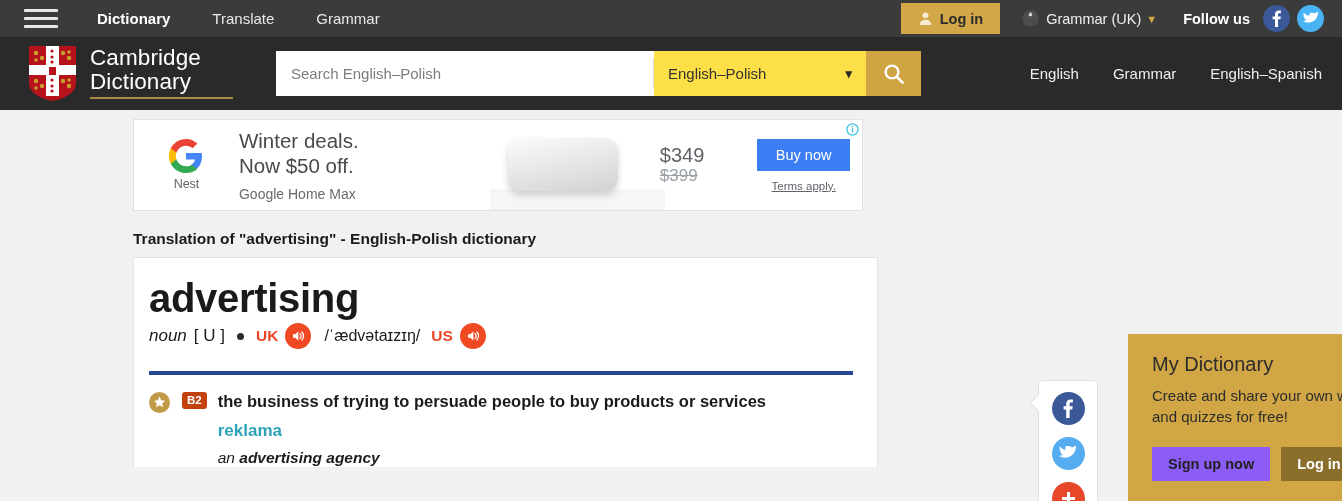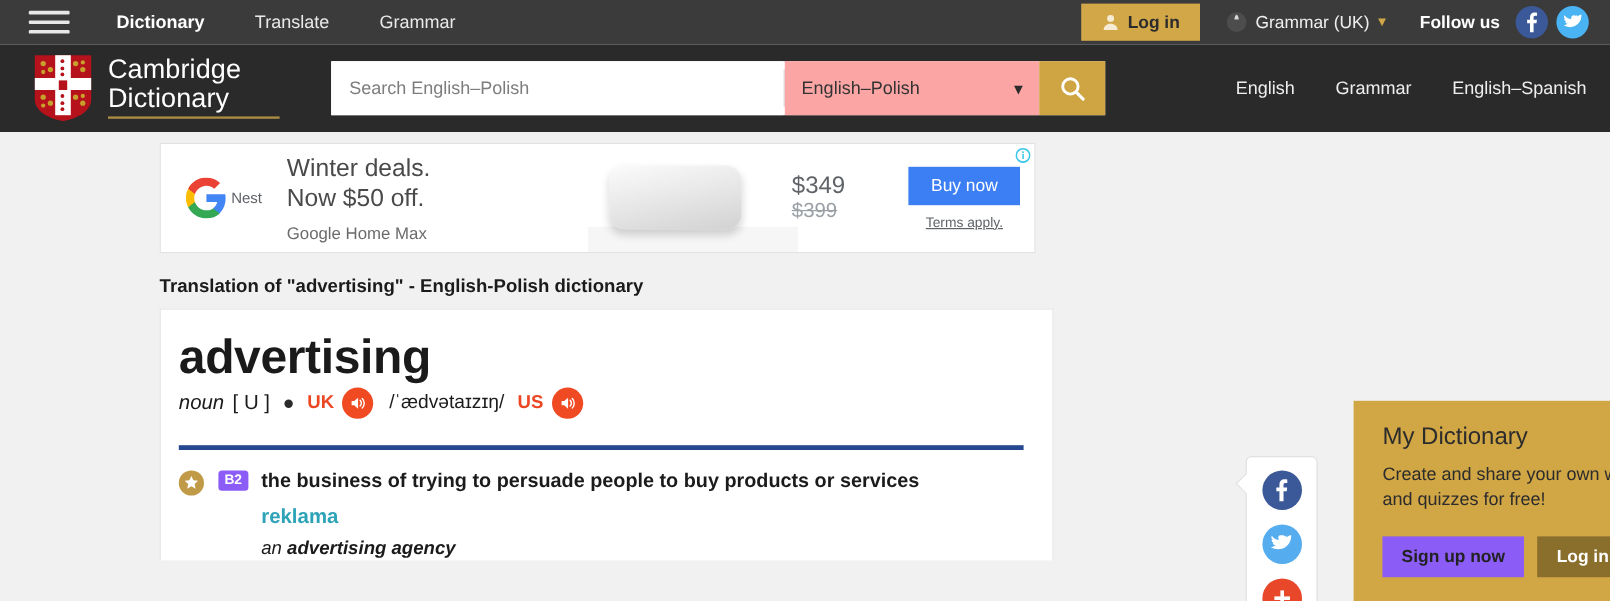--- a/index.html
+++ b/index.html
@@ -91,21 +91,21 @@
   .searchwrap input {
     border: none; outline: none; flex: 1;
     font-size: 15px; padding: 0 15px;
     color: #333; font-family: "Liberation Sans", sans-serif;
   }
   .searchwrap input::placeholder { color: #7d7d7d; }
   .divider-v { width: 1px; background: #d8d8d8; margin: 7px 0; }
   .dictsel {
     width: 212px; display: flex; align-items: center; justify-content: space-between;
     padding: 0 14px 0 14px; font-size: 15px; color: #333; cursor: pointer;
-    background: #fca5a5;
+    background: #fde047;
   }
   .dictsel .chev2 { font-size: 13px; color: #2b2b2b; font-weight: bold; }
   .searchbtn {
     width: 55px; background: #cfa544;
     display: flex; align-items: center; justify-content: center;
     cursor: pointer; border: none;
   }
   .searchbtn svg { display: block; }
 
   .headerlinks {
@@ -124,21 +124,21 @@
 
   
   .adwrap { padding-top: 9px; position: relative; width: 730px; }
   .adbox {
     width: 730px; height: 92px; background: #ffffff;
     border: 1px solid #e2e2e2;
     display: flex; align-items: center;
     position: relative; overflow: hidden;
   }
   .ad-brand {
-    width: 108px; display: flex; 
+    width: 108px; display: flex; flex-direction: column;
     align-items: center; justify-content: center; gap: 4px;
   }
   .g-logo { width: 34px; height: 34px; display: block; }
   .ad-brand .nest { font-size: 12.5px; color: #5f6368; }
   .ad-copy { width: 258px; }
   .ad-copy .h1 { font-size: 20.5px; color: #4a4a4a; line-height: 25px; }
   .ad-copy .sub { font-size: 14px; color: #6b6b6b; margin-top: 8px; }
   .ad-prod { width: 175px; height: 92px; position: relative; }
   .speaker {
     position: absolute; left: 18px; top: 19px;
@@ -199,21 +199,21 @@
   .hrule { height: 4px; background: #254890; margin-top: 22px; }
 
   .sense { display: flex; gap: 0; padding: 14px 0 0 0; }
   .star {
     width: 21px; height: 21px; border-radius: 50%;
     background: #c09a46; flex: none; margin-top: 3px;
     display: flex; align-items: center; justify-content: center;
   }
   .star svg { display: block; }
   .levelbadge {
-    background: #8b5cf6; color: #ffffff; font-size: 11.5px; font-weight: bold;
+    background: #c2410c; color: #ffffff; font-size: 11.5px; font-weight: bold;
     border-radius: 3px; padding: 2px 5px 4px 5px; flex: none;
     margin: 3px 0 0 12px; height: 17px; line-height: 13px;
   }
   .sensebody { margin-left: 11px; }
   .def {
     font-size: 16.5px; font-weight: bold; color: #1b1b1b;
     line-height: 25px; max-width: 560px;
   }
   .trans { font-size: 17px; color: #2ea3b8; font-weight: bold; margin-top: 7px; cursor: pointer; }
   .example { font-size: 15.5px; color: #1b1b1b; font-style: italic; margin-top: 8px; }

